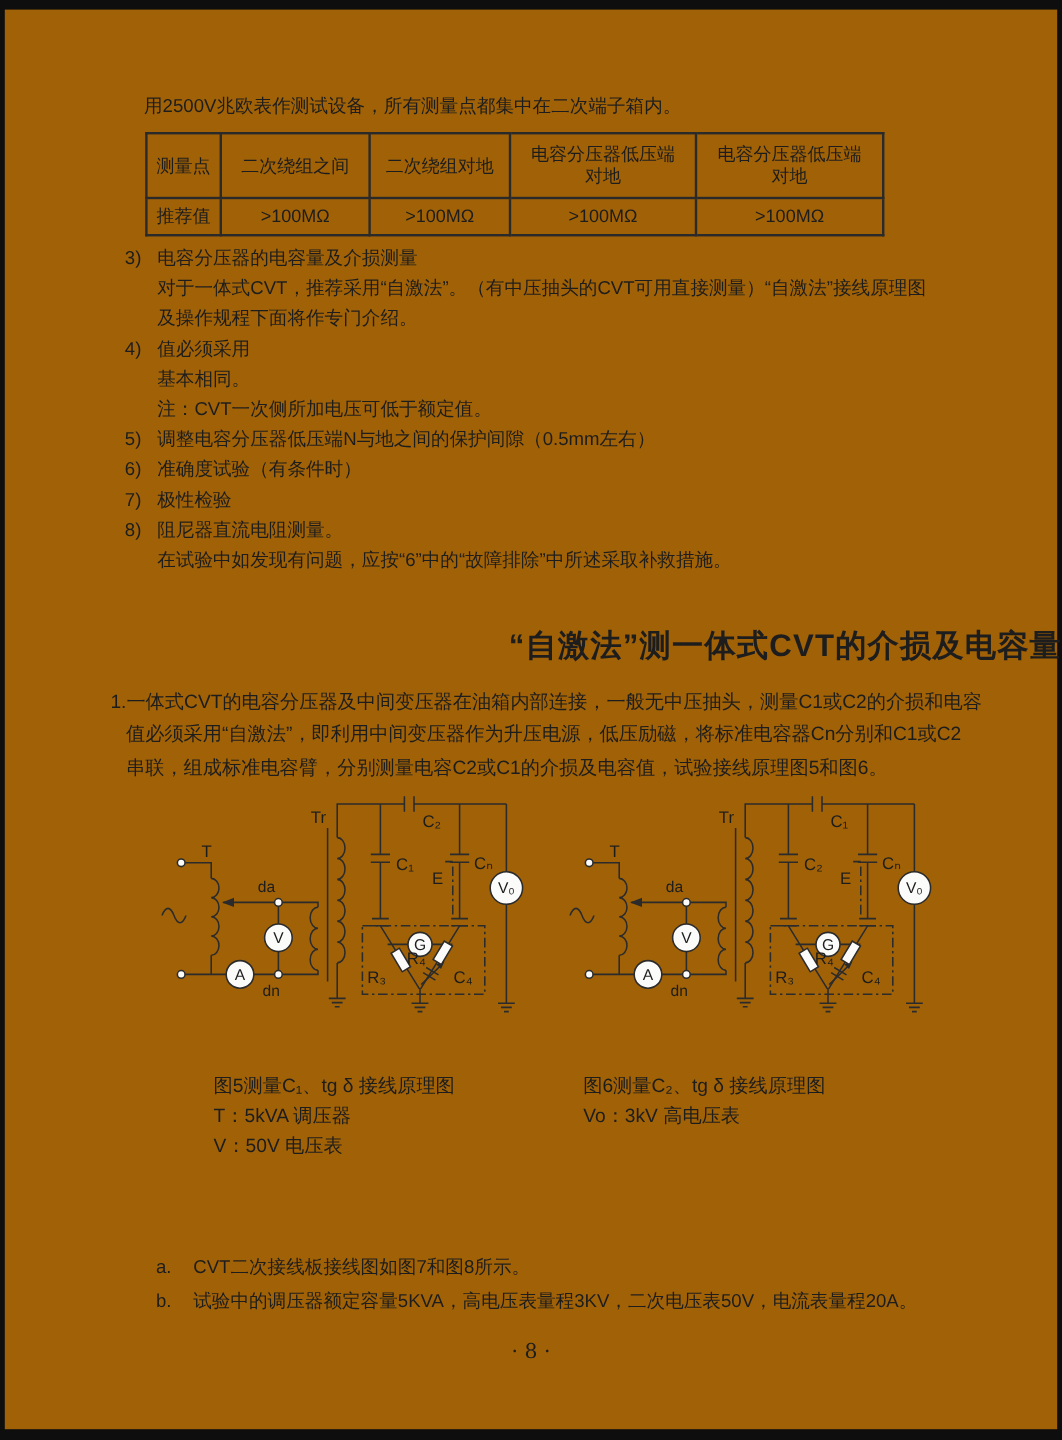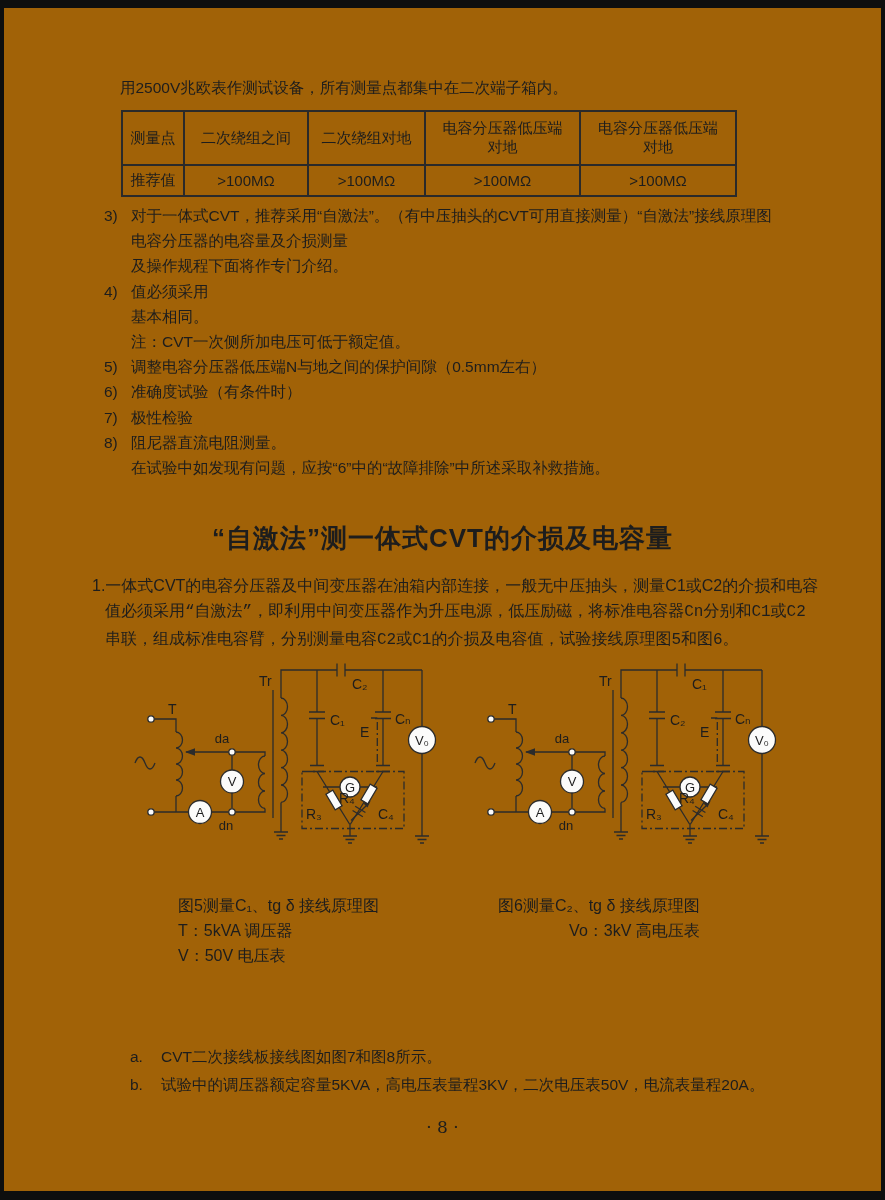--- a/index.html
+++ b/index.html
@@ -14,32 +14,32 @@
   .nowrap{white-space:nowrap;}
   .intro{left:120px;top:78px;font-size:15.5px;}
   table.meas{position:absolute;left:121px;top:110px;border-collapse:collapse;table-layout:fixed;}
   table.meas td,table.meas th{border:2px solid #2a2a2a;font-size:15px;font-weight:normal;text-align:center;vertical-align:middle;white-space:pre-line;padding:0 2px;color:#1d1d1d;}
   tr.hdr td{height:52px;}
   tr.val td{height:29px;margin-top:44px;}
   .list{left:104px;top:203px;width:690px;font-size:15.5px;line-height:25.2px;}
   .li{display:flex;}
   .li .num{width:27px;flex:none;}
   .li .bd{flex:1;}
-  .heading{left:0;top:521px;width:885px;text-align:center;font-size:26px;font-weight:600;letter-spacing:1px;}
+  .heading{left:0;top:521px;width:885px;text-align:right;font-size:26px;font-weight:600;letter-spacing:1px;}
   .para1{left:92px;top:572px;width:720px;font-size:16px;line-height:27.3px;}
-  .para1 .cont{margin-left:13px;font-family:Liberation Mono, monospace;}
+  .para1 .cont{margin-left:13px;}
   .schematic{position:absolute;}
   .schematic path,.schematic rect.comp,.schematic circle{stroke:#2b2b2b;stroke-width:1.3;fill:none;}
   .schematic circle,.schematic rect.comp{fill:#fbfbfa;}
   .schematic .fillshape{fill:#2b2b2b;stroke:none;}
   .schematic text{fill:#1d1d1d;font-size:14px;font-family:"Liberation Sans","DejaVu Sans",sans-serif;}
   .schematic text.meter{text-anchor:middle;font-size:13px;}
   .schematic .dashdot{stroke-dasharray:8 3 2 3;}
   .cap5{left:178px;top:893px;font-size:16px;line-height:25.2px;}
-  .cap6{left:498px;top:893px;font-size:16px;line-height:25.2px;text-align:right;}
+  .cap6{left:486px;top:893px;font-size:16px;line-height:25.2px;}
   .sec2{left:91px;top:1043px;font-size:15.5px;line-height:27.5px;}
   .sec2 .item{display:flex;margin-left:39px;}
   .sec2 .mk{width:31px;flex:none;}
   .pagenum{left:0;top:1117px;width:885px;text-align:center;font-size:17px;font-family:"DejaVu Serif","Liberation Serif",serif;}
 </style>
 </head>
 <body>
 
 <div class="page">
   <div class="bar top"></div>
@@ -74,22 +74,22 @@
       <td>&gt;100MΩ</td>
       <td>&gt;100MΩ</td>
     </tr>
   </tbody>
     </table>
 
   <div class="abs list">
     <div class="li">
       <span class="num">3)</span>
       <div class="bd">
+        <div class="nowrap">电容分压器的电容量及介损测量</div>
         <div class="nowrap">对于一体式CVT，推荐采用“自激法”。（有中压抽头的CVT可用直接测量）“自激法”接线原理图</div>
-        <div class="nowrap">电容分压器的电容量及介损测量</div>
         <div class="nowrap">及操作规程下面将作专门介绍。</div>
       </div>
     </div>
     <div class="li">
       <span class="num">4)</span>
       <div class="bd">
         <div class="nowrap">值必须采用</div>
         <div class="nowrap">基本相同。</div>
         <div class="nowrap">注：CVT一次侧所加电压可低于额定值。</div>
       </div>

